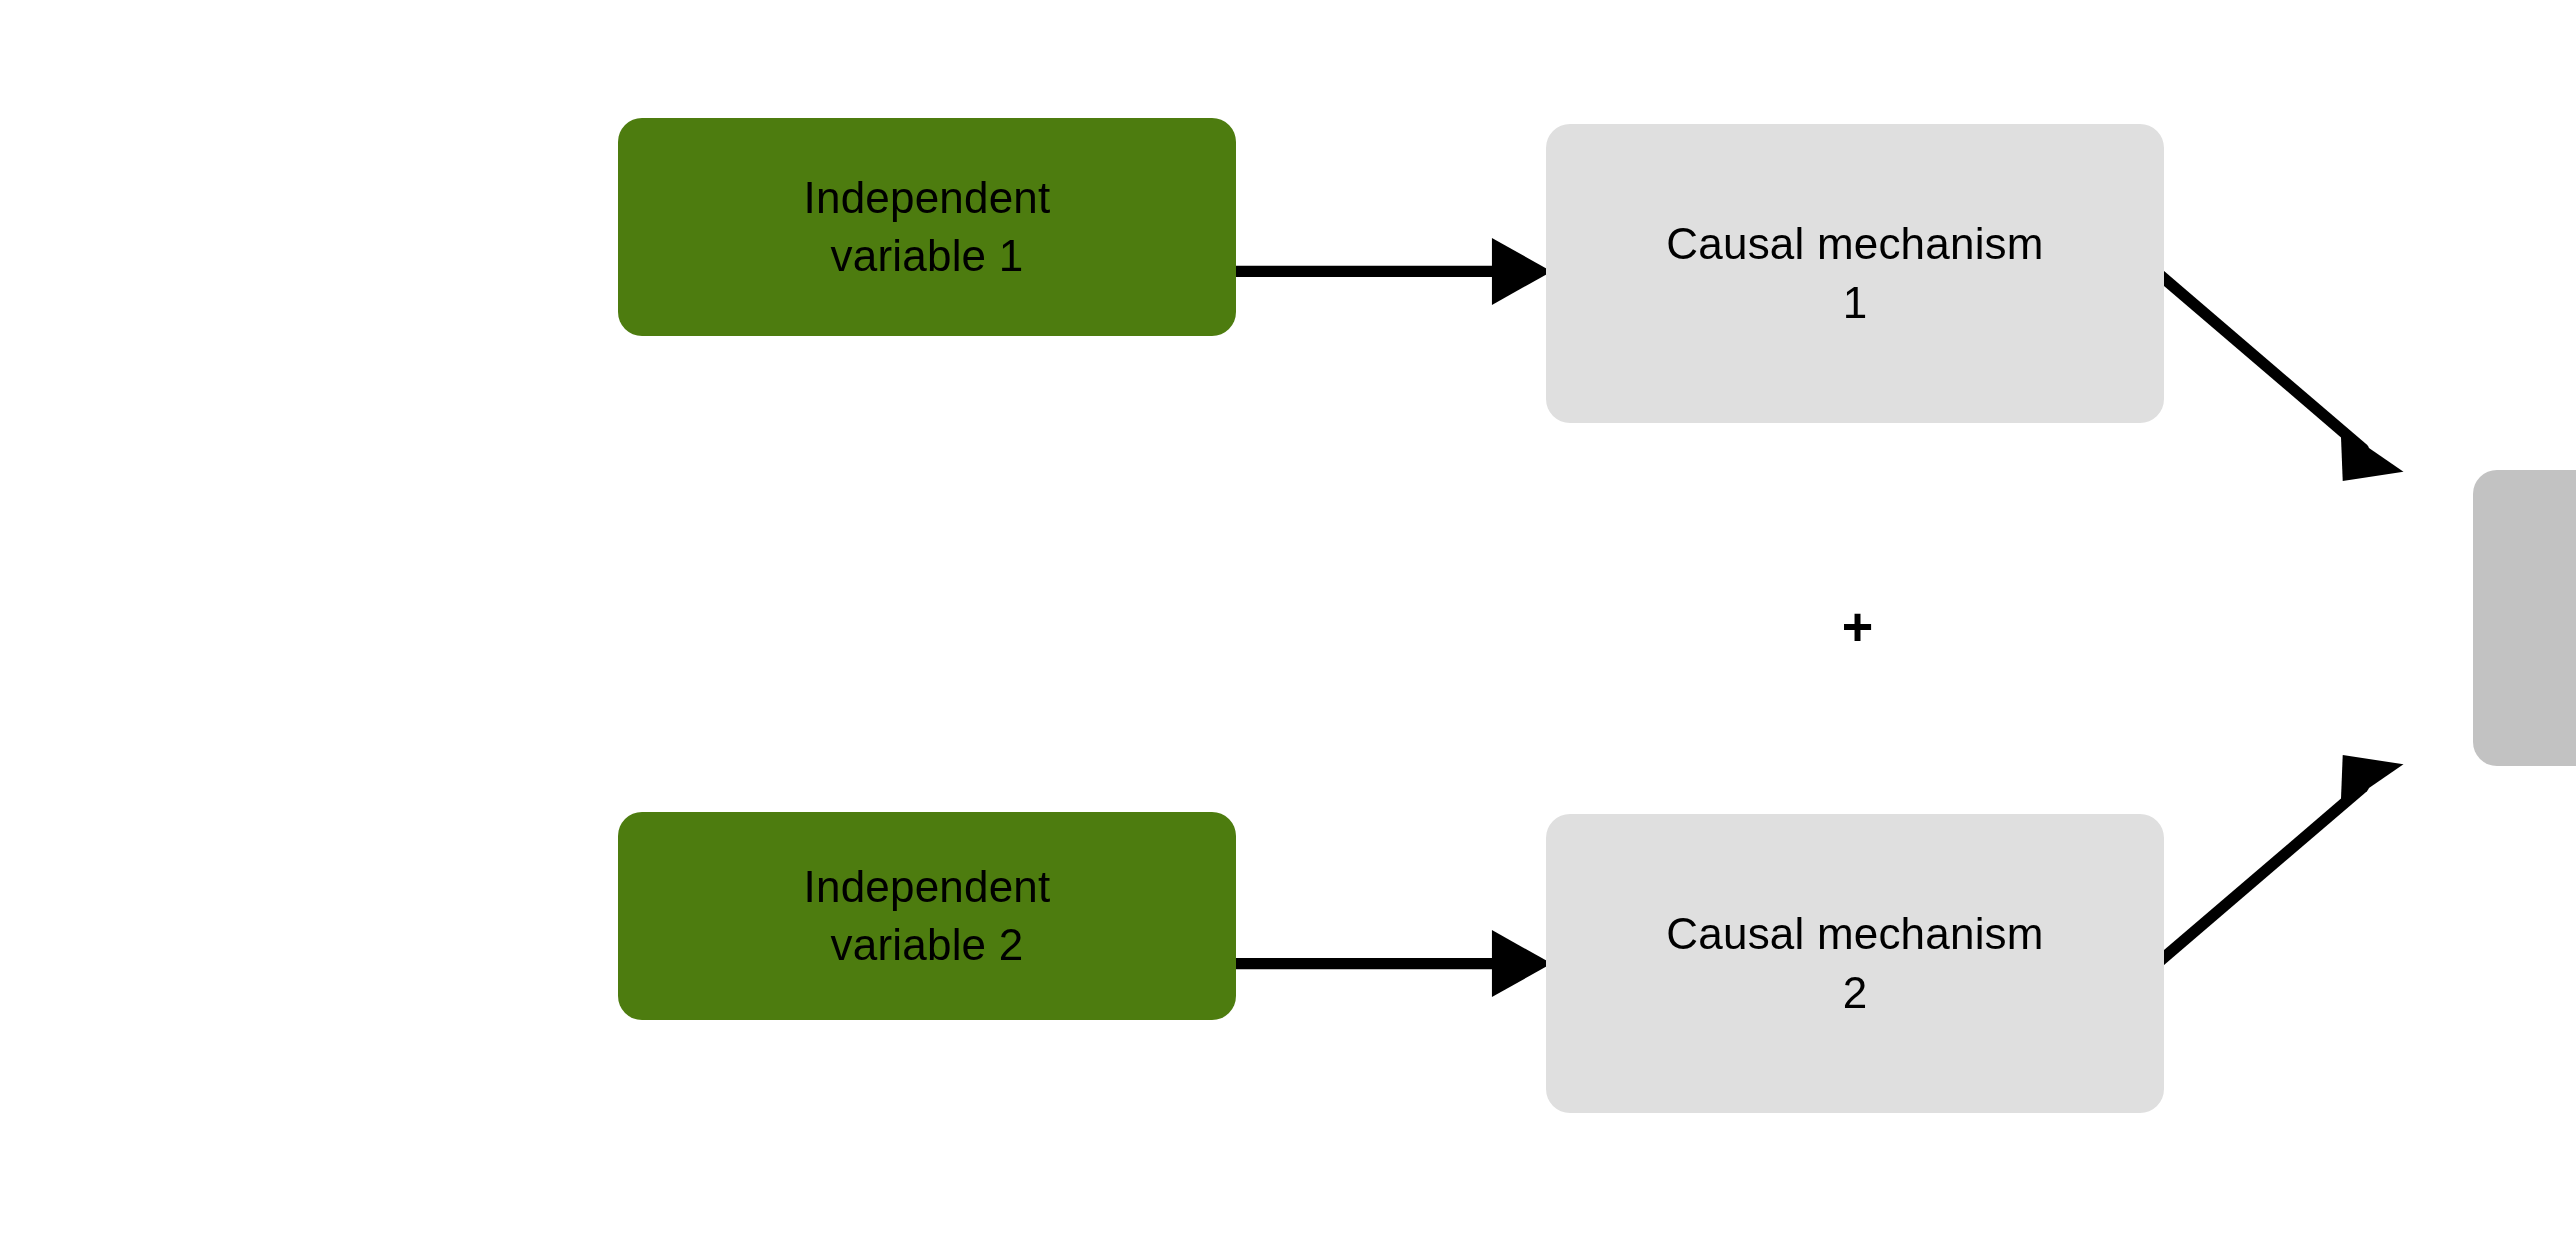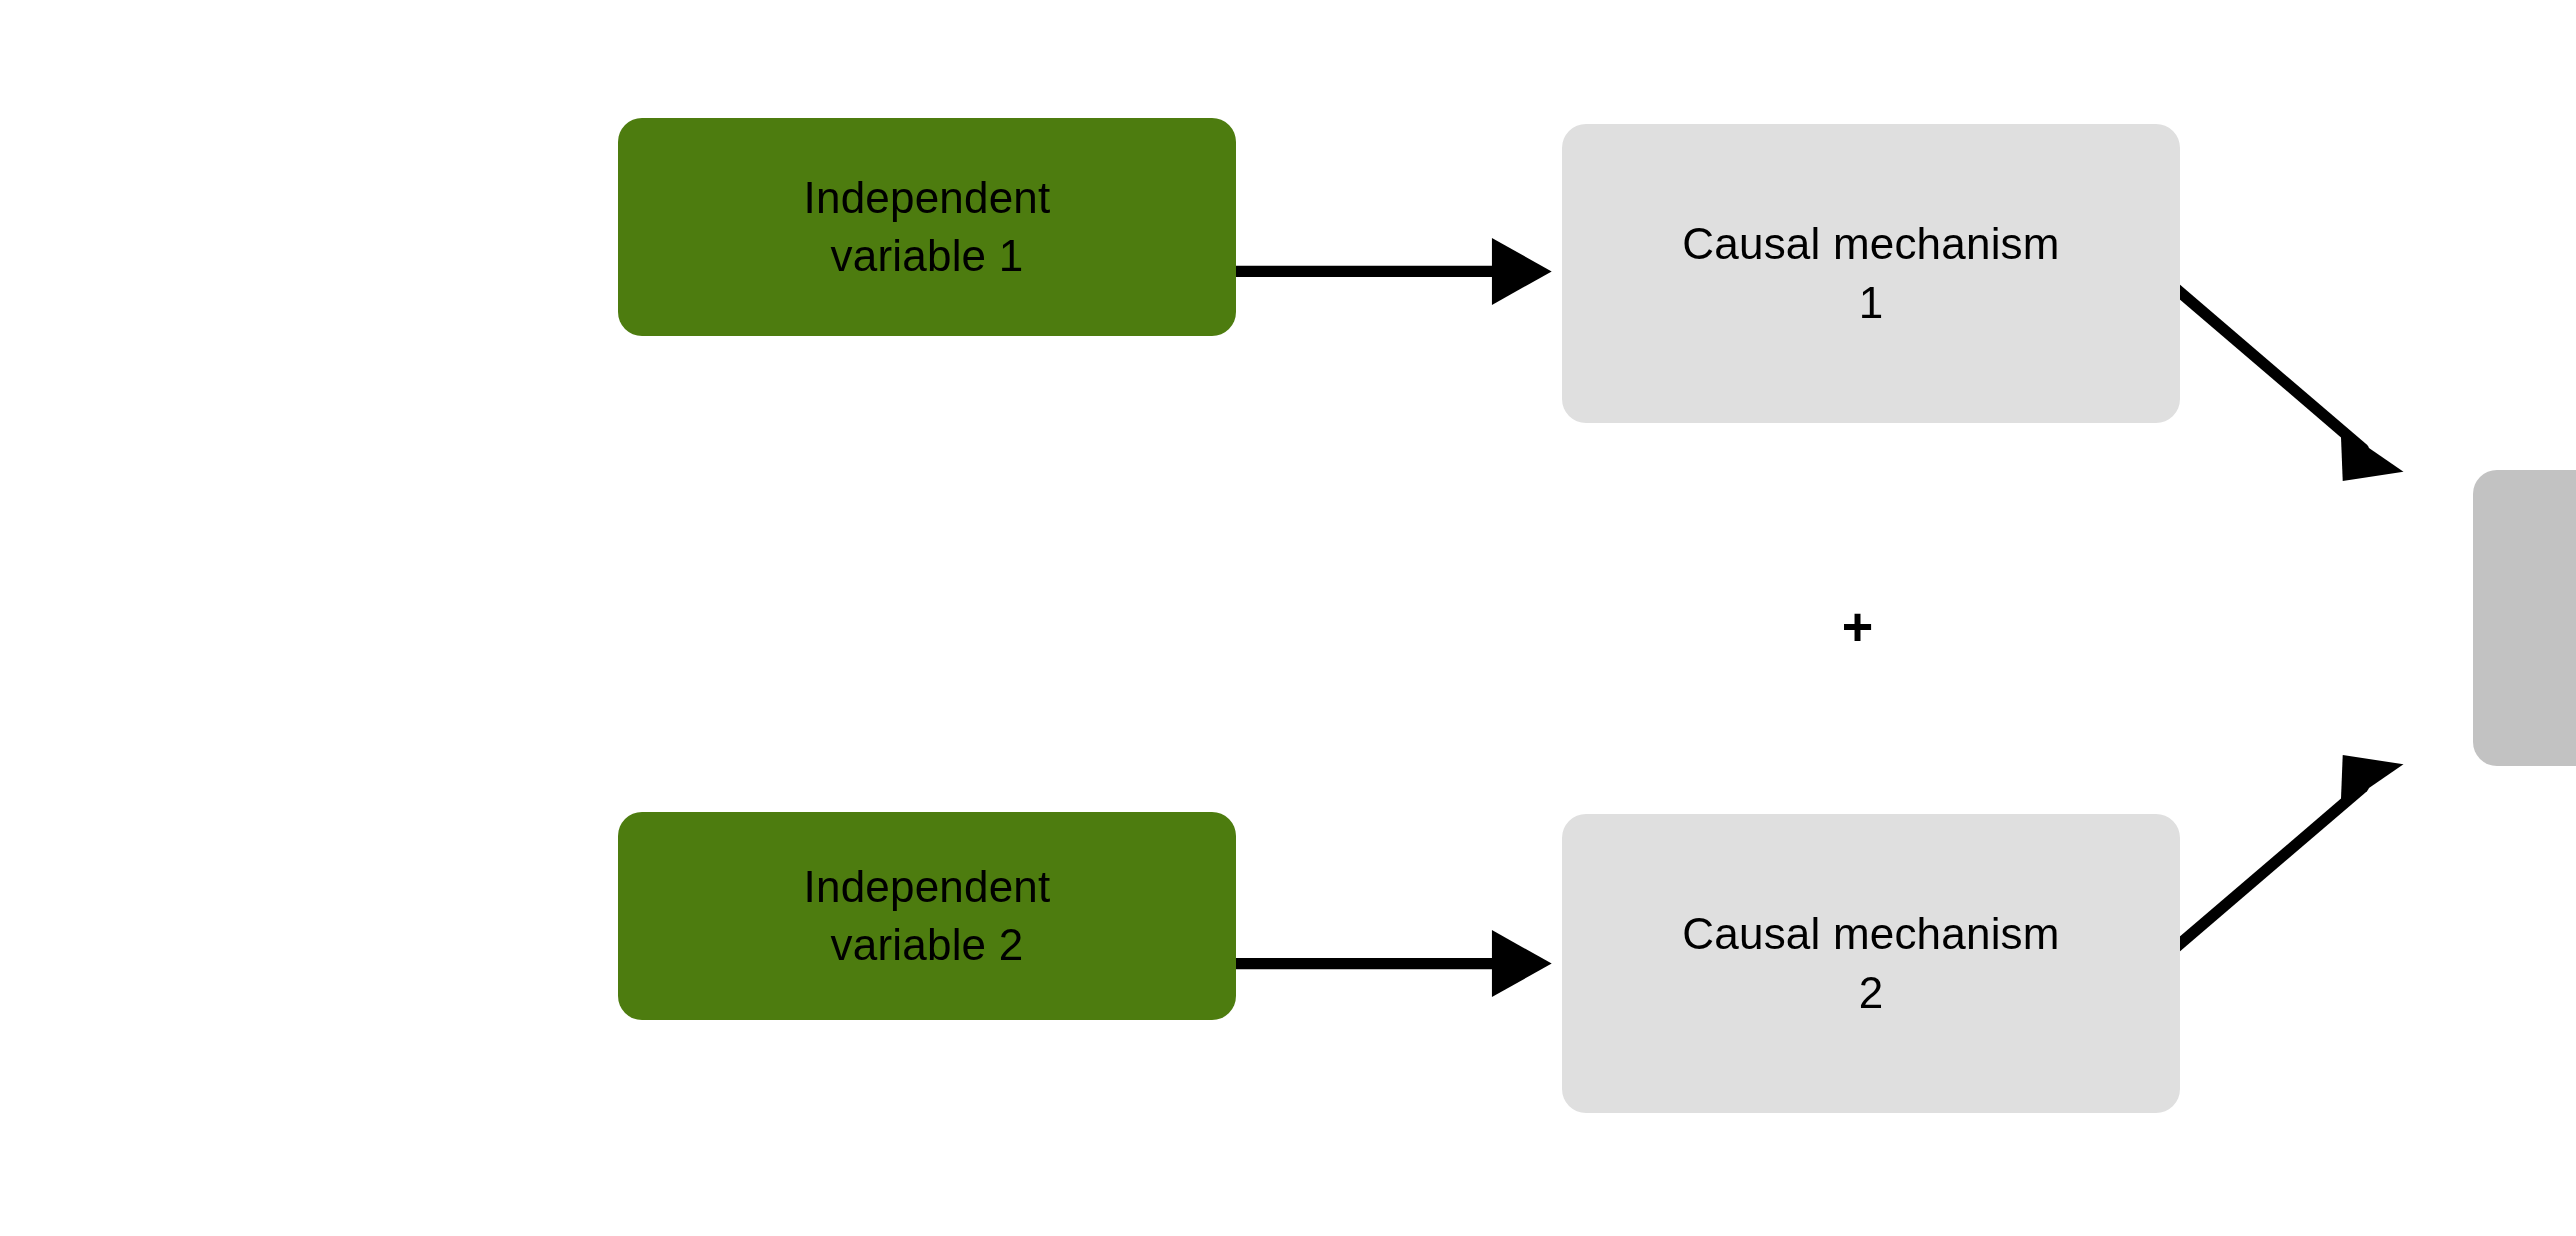--- a/index.html
+++ b/index.html
@@ -33,21 +33,21 @@
     font-family: "Liberation Sans", sans-serif;
     font-size: 44px;
     line-height: 1.32;
     font-weight: 400;
     letter-spacing: 0.2px;
     white-space: pre-line;
     padding: 0 20.6px;
   }
 
   .node-independent { background: #4d7c0f; }
-  .node-mechanism   { background: #dfdfdf; margin-left: 16px; }
+  .node-mechanism   { background: #dfdfdf; }
   .node-dependent   { background: #c2c2c2; }
 
   
   #node-iv1 { left: 618px; top: 118px;  width: 618px; height: 218px; }
   #node-iv2 { left: 618px; top: 812px; width: 618px; height: 208px; }
   #node-cm1 { left: 1546px; top: 124px;  width: 618px; height: 299px; }
   #node-cm2 { left: 1546px; top: 814px; width: 618px; height: 299px; }
   #node-dv  { left: 2473px; top: 470px;  width: 618px; height: 296px; }
 
   

